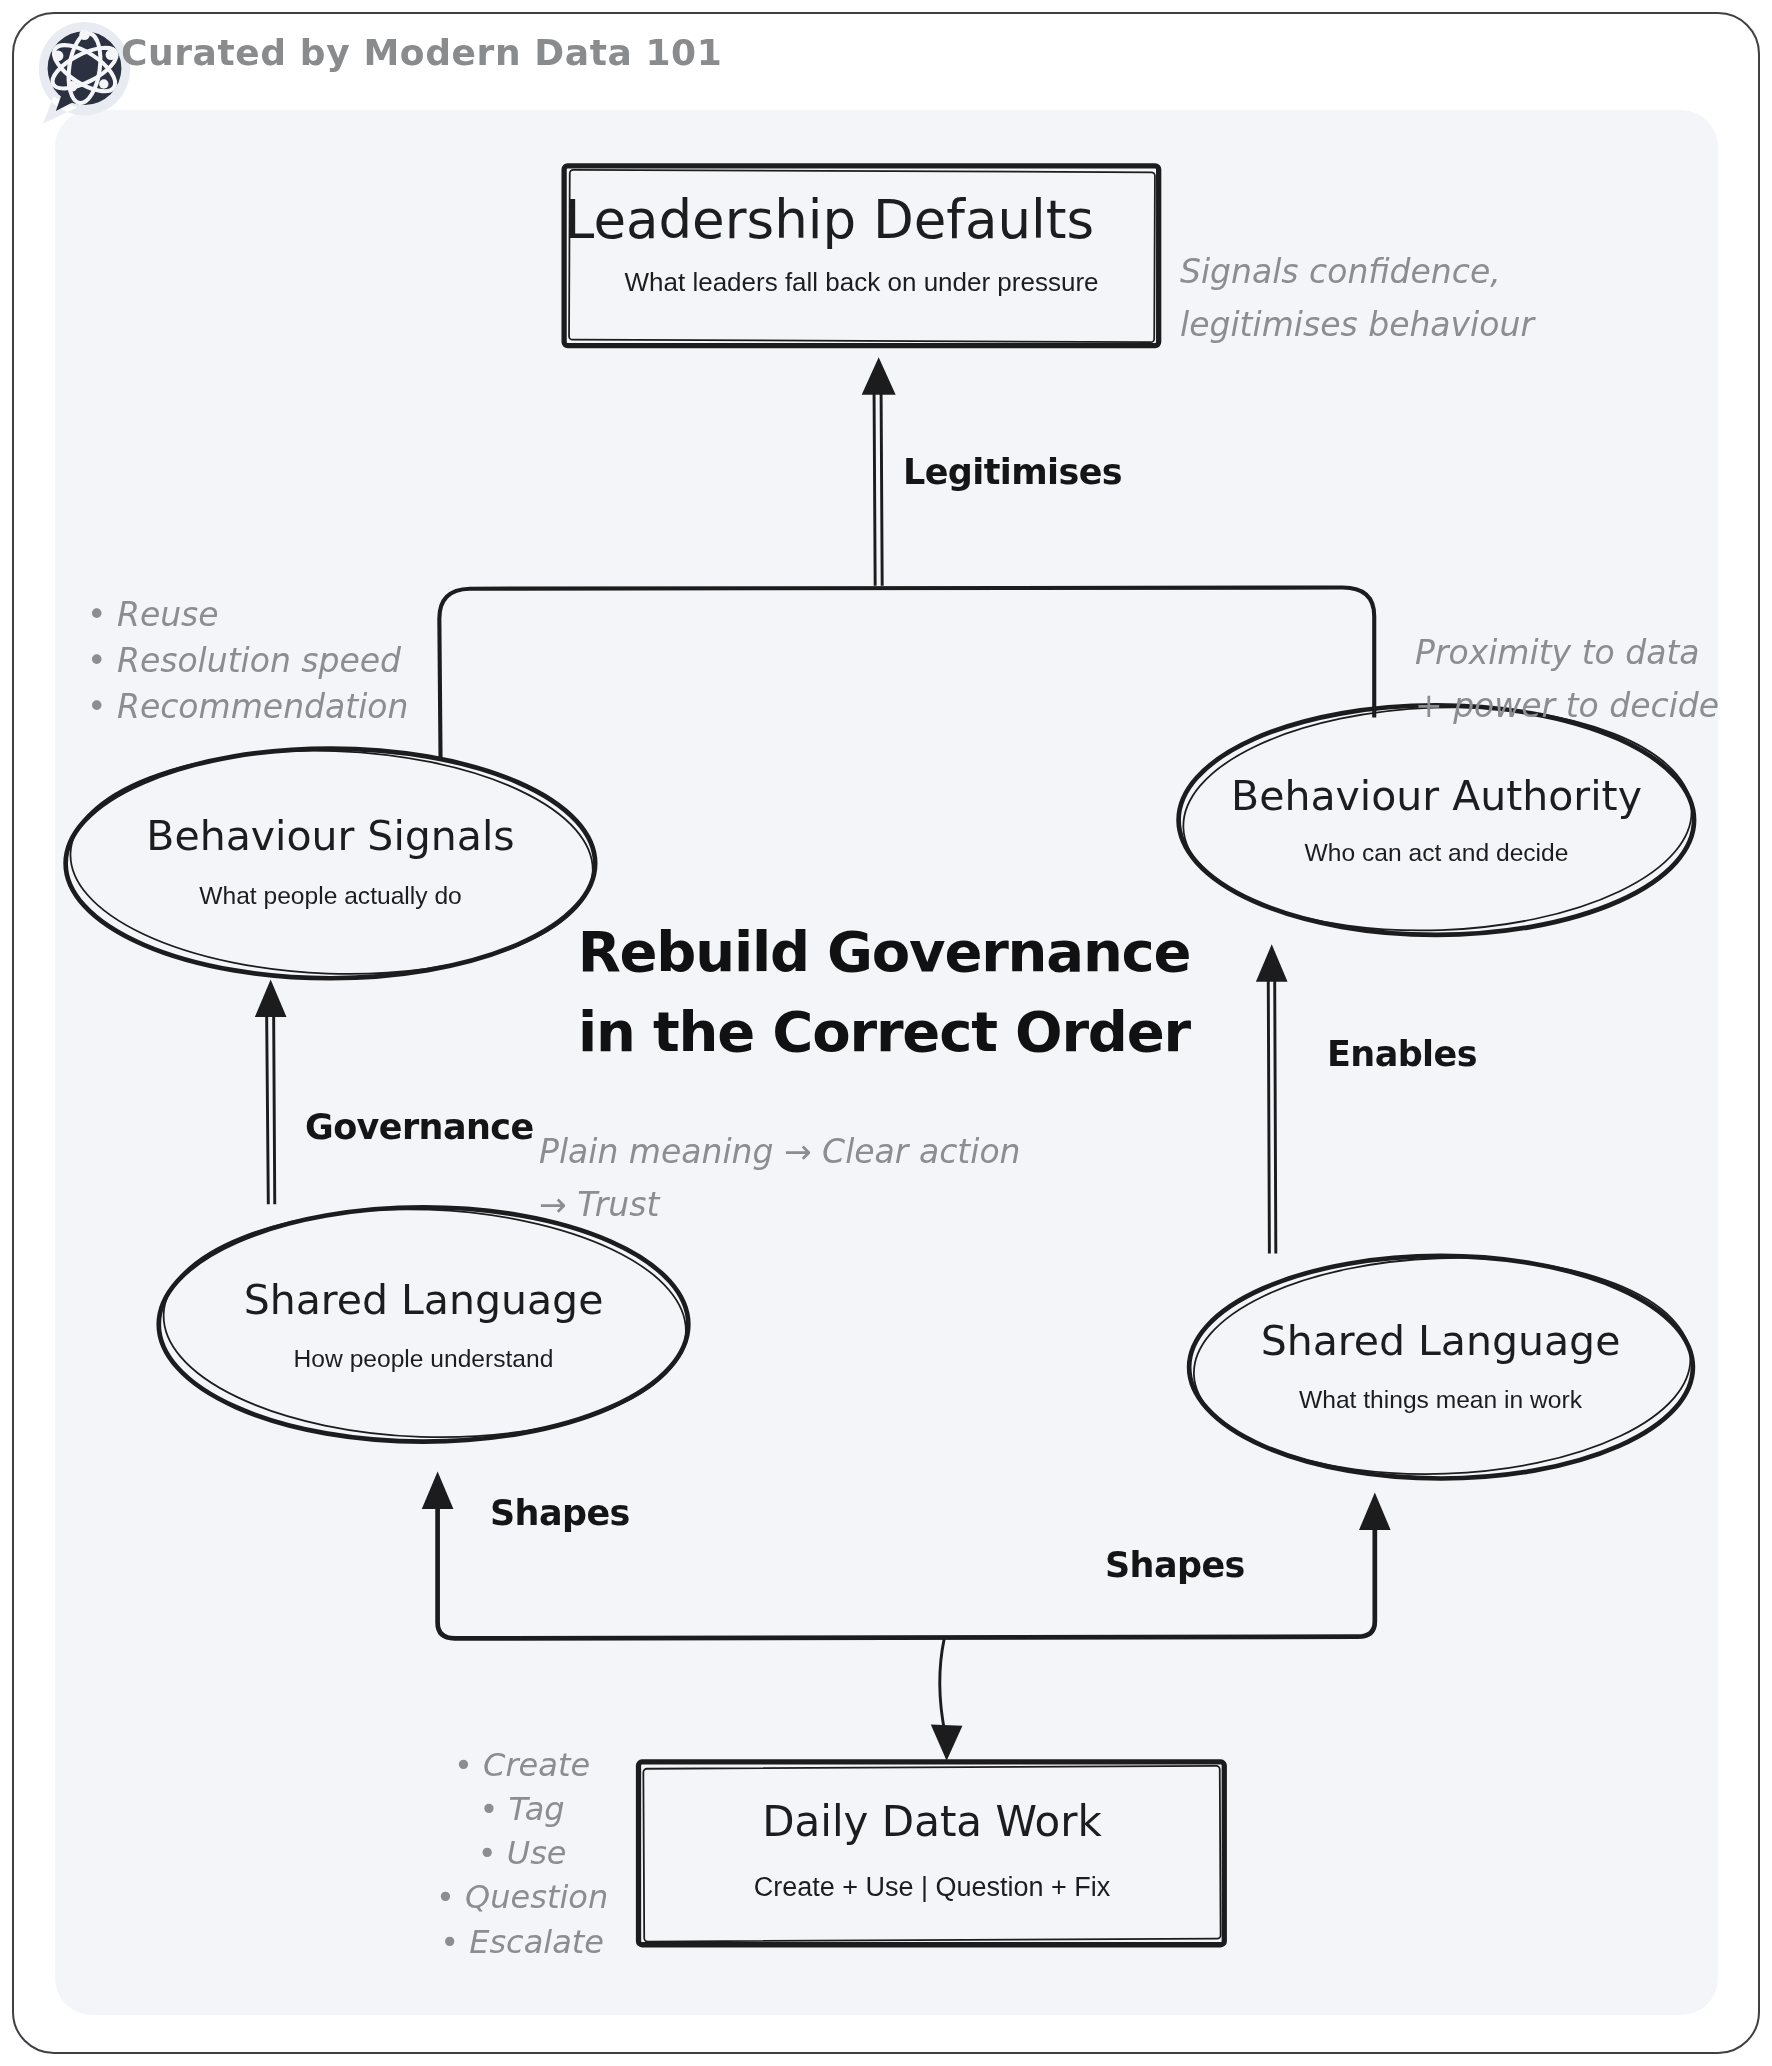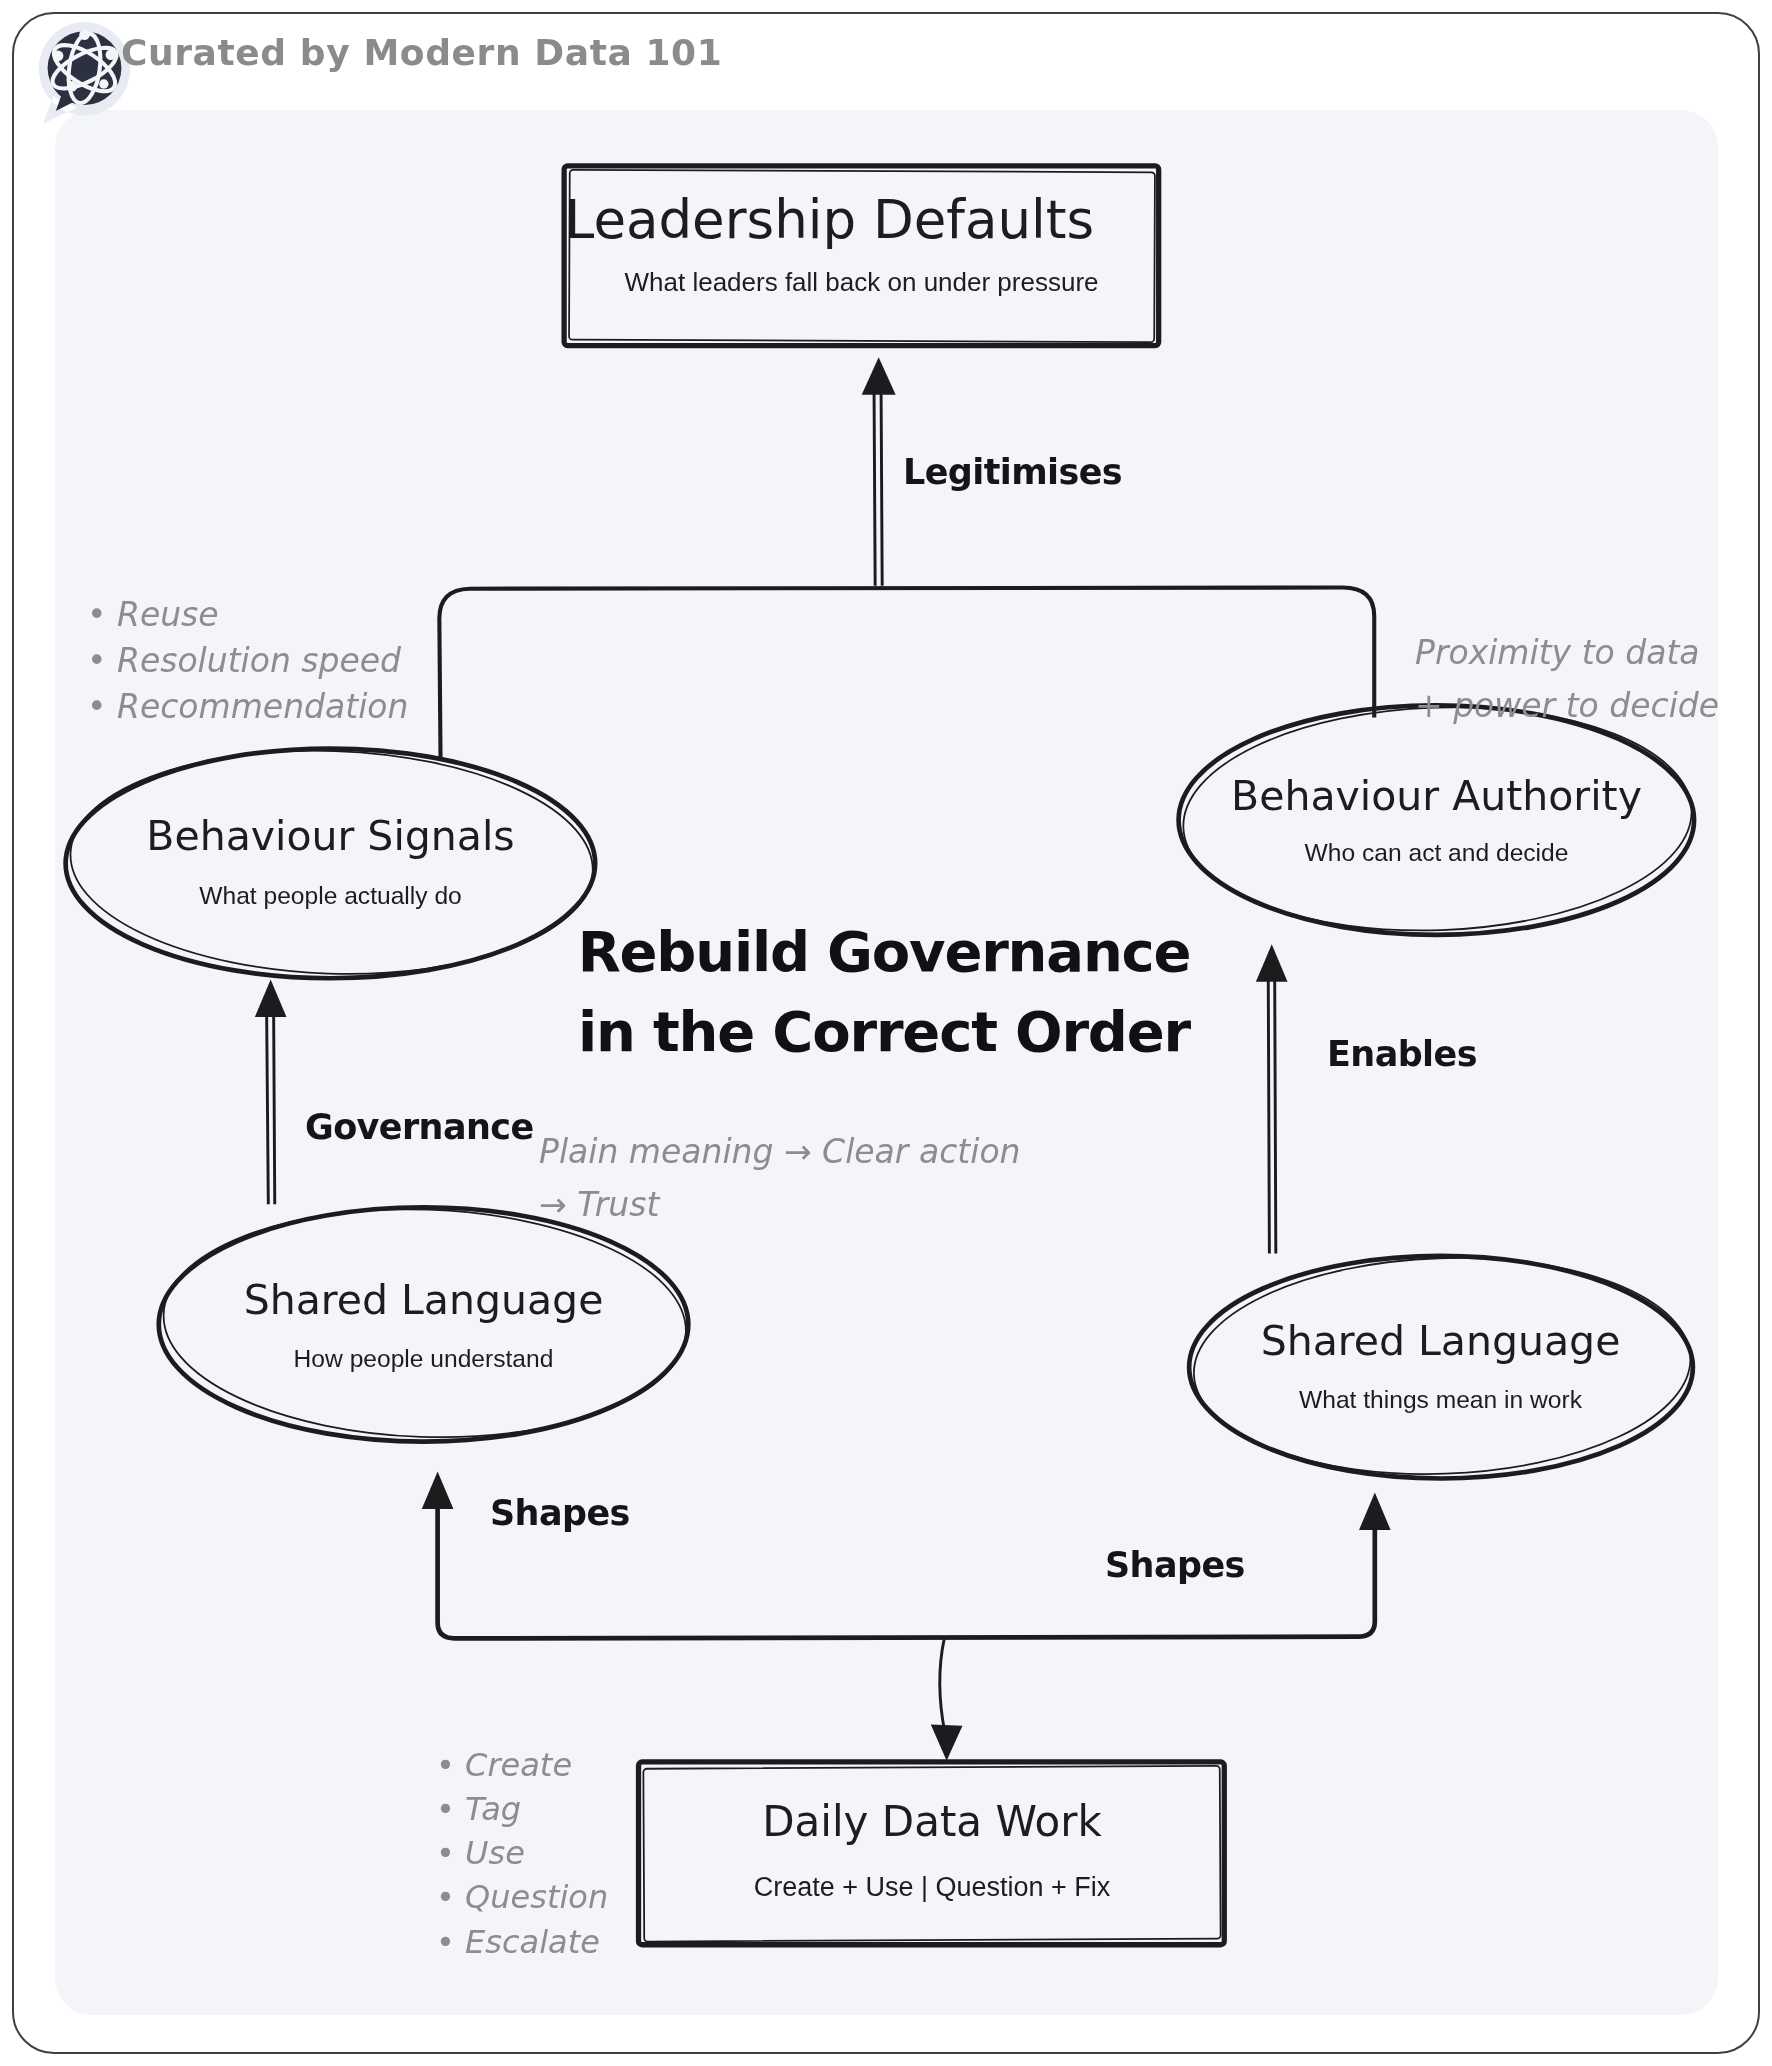--- a/index.html
+++ b/index.html
@@ -114,20 +114,24 @@
       <polygon points="2171,1612 2144,1676 2198,1676"></polygon>
       <polygon points="747,2512 720,2576 774,2576"></polygon>
       <polygon points="2347,2548 2320,2612 2374,2612"></polygon>
       <polygon points="1616,3006 1589,2944 1643,2946"></polygon>
     </g>
   </svg>
 
   <div class="abs hand node-title center" style="left:532px;top:189px;width:595px;font-size:53px;">Leadership Defaults</div>
   <div class="abs clean node-sub center" style="left:564px;top:267px;width:595px;font-size:26px;">What leaders fall back on under pressure</div>
 
+  <div class="abs note note-text" style="left:1180px;top:246px;width:410px;">
+    <span style="display:block;">Signals confidence,</span>
+    <span style="display:block;">legitimises behaviour</span>
+  </div>
 
   <div class="abs heavy edge-label" style="left:903px;top:452px;">Legitimises</div>
 
   <ul class="abs notelist" style="left:87px;top:596px;">
     <li>Reuse</li>
     <li>Resolution speed</li>
     <li>Recommendation</li>
   </ul>
 
   <div class="abs note note-text" style="left:1415px;top:599px;width:328px;margin-top:28px;">
@@ -157,21 +161,21 @@
 
   <div class="abs hand node-title center" style="left:160px;top:1276px;width:527px;">Shared Language</div>
   <div class="abs clean node-sub center" style="left:160px;top:1345px;width:527px;">How people understand</div>
 
   <div class="abs hand node-title center" style="left:1177px;top:1317px;width:527px;">Shared Language</div>
   <div class="abs clean node-sub center" style="left:1177px;top:1386px;width:527px;">What things mean in work</div>
 
   <div class="abs heavy edge-label" style="left:490px;top:1493px;">Shapes</div>
   <div class="abs heavy edge-label" style="left:1105px;top:1545px;">Shapes</div>
 
-  <ul class="abs notelist small" style="left:436px;top:1747px;">
+  <ul class="abs notelist small" style="left:436px;top:1747px;text-align:center;">
     <li>Create</li>
     <li>Tag</li>
     <li>Use</li>
     <li>Question</li>
     <li>Escalate</li>
   </ul>
 
   <div class="abs hand node-title center" style="left:639px;top:1797px;width:586px;font-size:42px;">Daily Data Work</div>
   <div class="abs clean node-sub center" style="left:639px;top:1872px;width:586px;font-size:27px;">Create + Use | Question + Fix</div>
 

